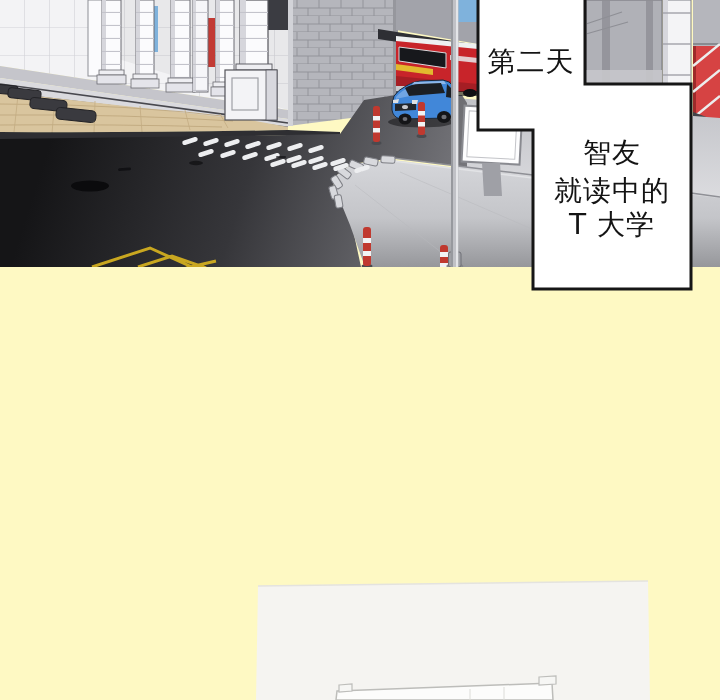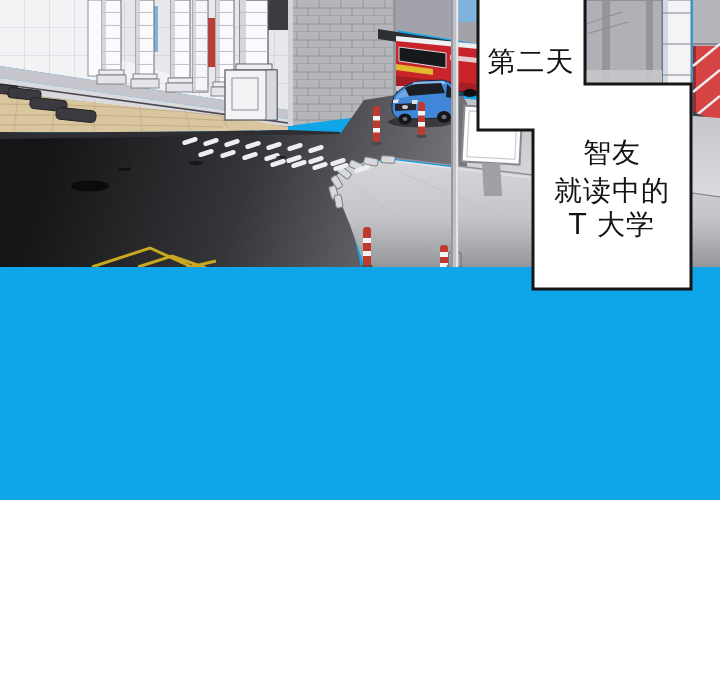--- a/index.html
+++ b/index.html
@@ -1,16 +1,16 @@
 <!DOCTYPE html>
 <html><head>
 <meta charset="utf-8">
 <style>
   html,body{margin:0;padding:0;background:#ffffff;}
-  .page{position:relative;width:720px;height:500px;background:#0ea5e9;overflow:hidden;
+  .page{position:relative;width:720px;height:700px;background:#fef9c3;overflow:hidden;
         font-family:"DejaVu Sans",sans-serif;}
   svg{display:block;}
   text{font-family:"DejaVu Sans",sans-serif;fill:#141414;}
   .cap{font-size:28px;font-weight:500;letter-spacing:1px;}
 </style>
 </head>
 <body>
 
 <div class="page">
 <svg width="720" height="700" viewBox="0 0 720 700">

